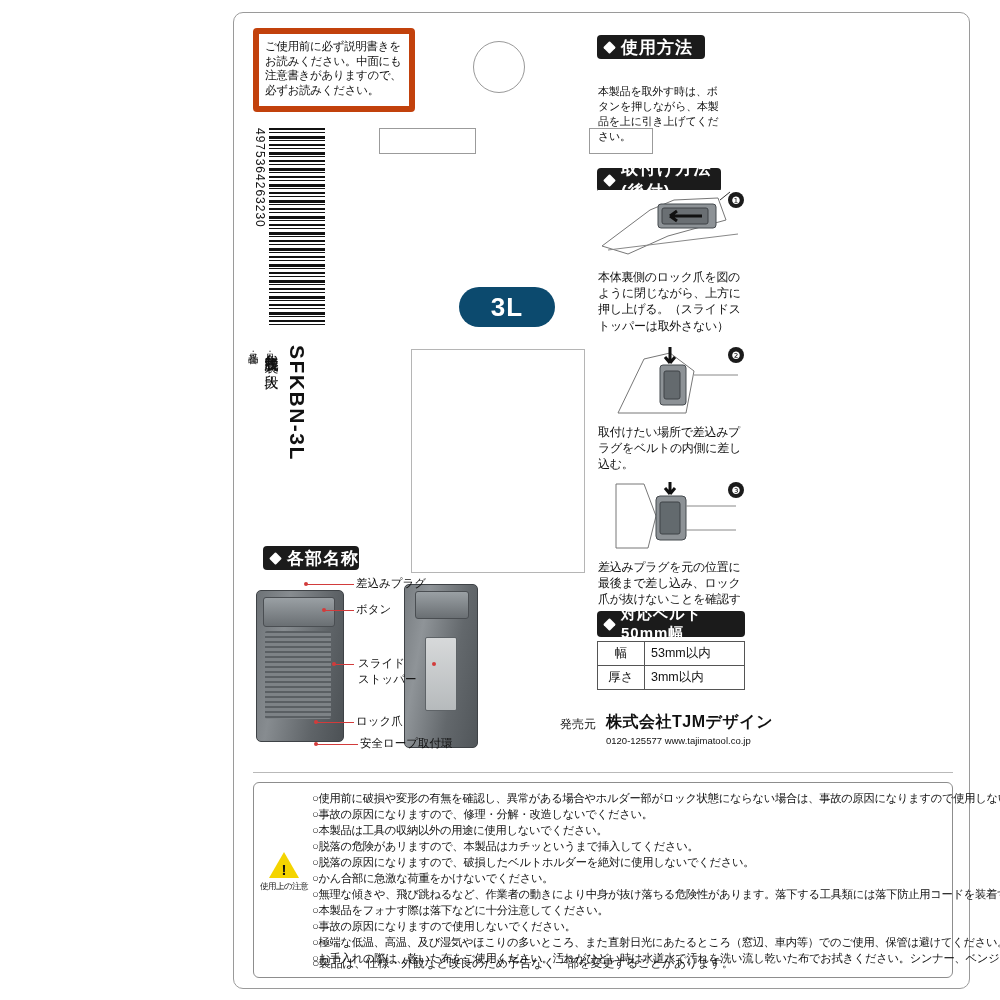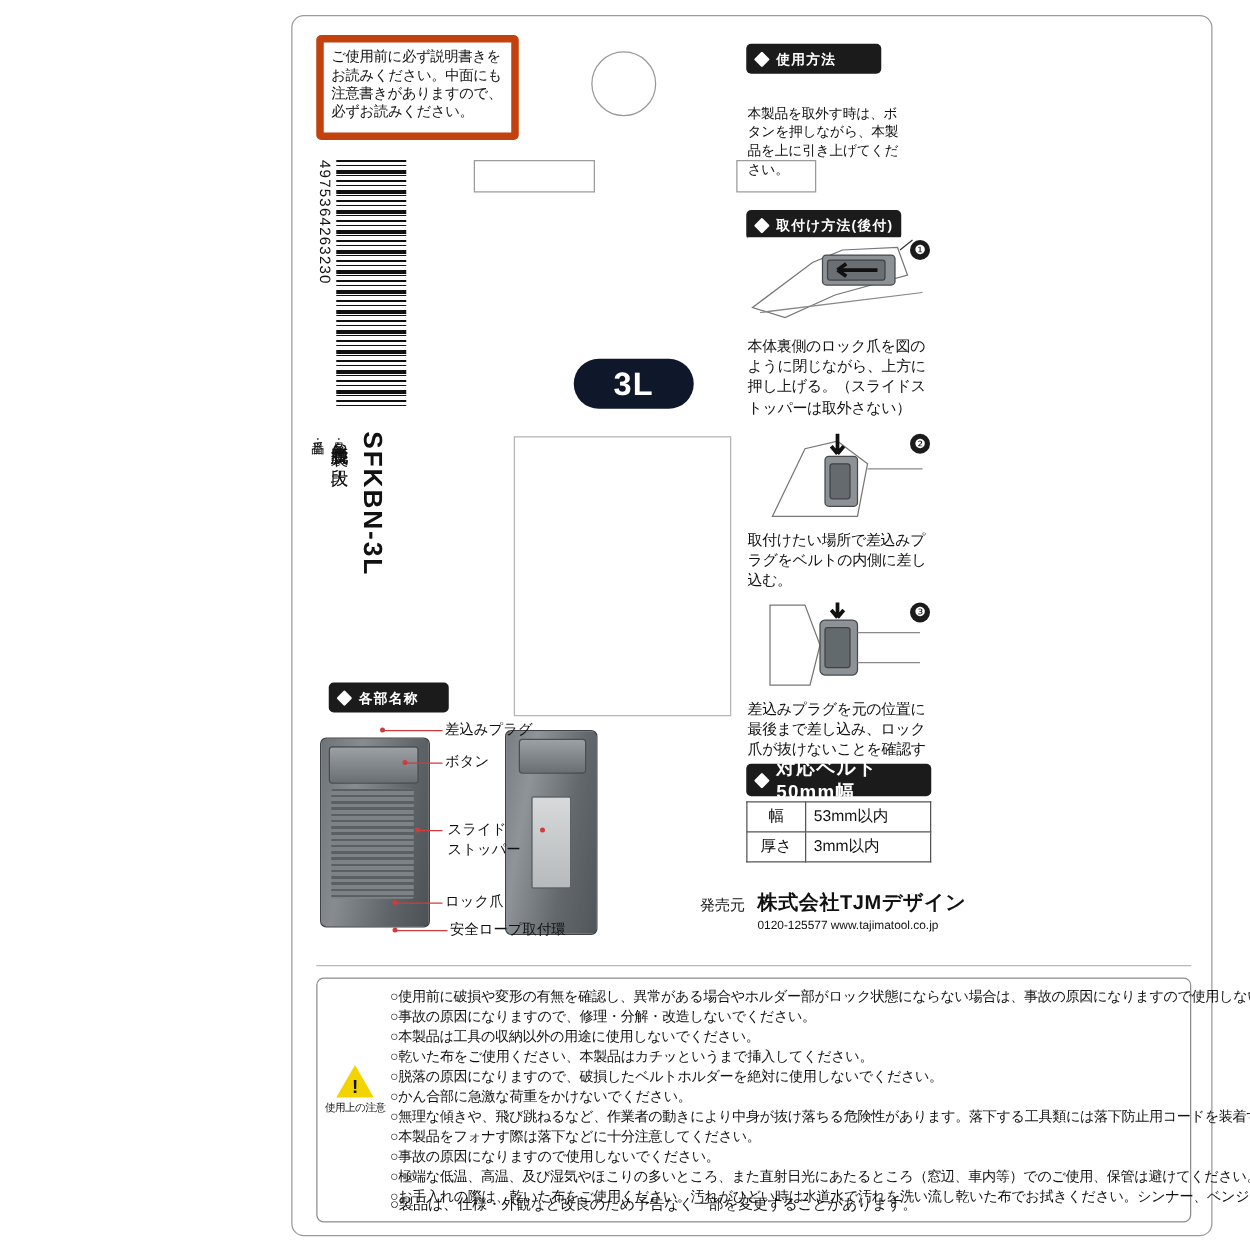--- a/index.html
+++ b/index.html
@@ -77,36 +77,36 @@
     font-size:14px;letter-spacing:1px;
   }
   .vert-code{
     position:absolute;left:40px;top:0px;
     writing-mode:vertical-rl;
     font-size:21px;font-weight:bold;letter-spacing:1.5px;
   }
   
   .pill{
     position:absolute;left:459px;top:287px;width:96px;height:40px;
-    background:#0f172a;border-radius:20px;
+    background:#0c4a6e;border-radius:20px;
     color:#fff;font-size:26px;font-weight:bold;
     display:flex;align-items:center;justify-content:center;
     letter-spacing:1px;
   }
   
   .big-photo{
     position:absolute;left:411px;top:349px;width:172px;height:222px;
     border:1px solid #b5b5b5;background:#fff;
   }
   
   .hdr{
     position:absolute;
     background:#1b1b1b;color:#fff;
     border-radius:4px;
-    font-size:11px;font-weight:bold;
+    font-size:17px;font-weight:bold;
     display:flex;align-items:center;
     padding-left:24px;
     letter-spacing:1px;
     box-sizing:border-box;
   }
   .hdr:before{
     content:"";position:absolute;left:8px;top:50%;
     width:9px;height:9px;margin-top:-4px;
     background:#fff;border-radius:1px;
     transform:rotate(45deg);
@@ -379,21 +379,21 @@
   <div class="sep-line"></div>
   <div class="caut-box"></div>
   <div class="caut-icon">
     <div class="tri"></div>
     <div class="cap">使用上の注意</div>
   </div>
   <div class="caut-list">
     <div>○使用前に破損や変形の有無を確認し、異常がある場合やホルダー部がロック状態にならない場合は、事故の原因になりますので使用しないでください。</div>
     <div>○事故の原因になりますので、修理・分解・改造しないでください。</div>
     <div>○本製品は工具の収納以外の用途に使用しないでください。</div>
-    <div>○乾いた布をご使用ください、本製品はカチッというまで挿入してください。</div>
+    <div>○脱落の危険があリますので、本製品はカチッというまで挿入してください。</div>
     <div>○脱落の原因になりますので、破損したベルトホルダーを絶対に使用しないでください。</div>
     <div>○かん合部に急激な荷重をかけないでください。</div>
     <div>○無理な傾きや、飛び跳ねるなど、作業者の動きにより中身が抜け落ちる危険性があります。落下する工具類には落下防止用コードを装着する等、工具の落下に注意してください。</div>
     <div>○本製品をフォナす際は落下などに十分注意してください。</div>
     <div>○事故の原因になりますので使用しないでください。</div>
     <div>○極端な低温、高温、及び湿気やほこりの多いところ、また直射日光にあたるところ（窓辺、車内等）でのご使用、保管は避けてください。本体の変形・変色等の原因になります。</div>
     <div>○お手入れの際は、乾いた布をご使用ください。汚れがひどい時は水道水で汚れを洗い流し乾いた布でお拭きください。シンナー、ベンジン等の揮発性溶剤は使用しないでください。</div>
   </div>
   <div class="caut-foot">○製品は、仕様・外観など改良のため予告なく一部を変更することがあります。</div>
 </div>

